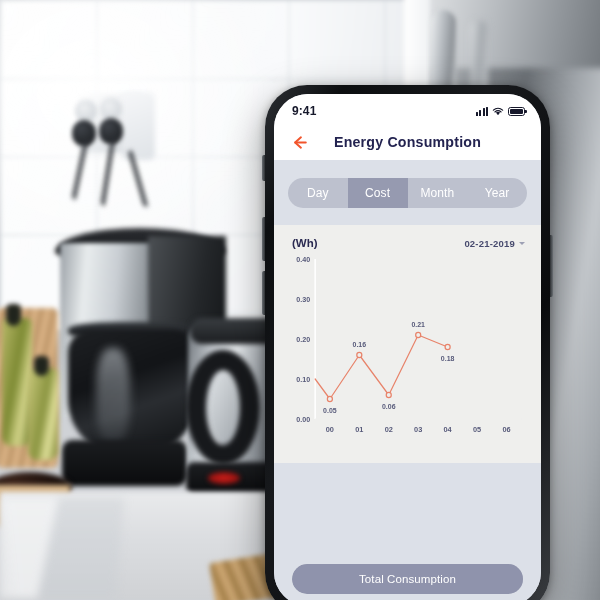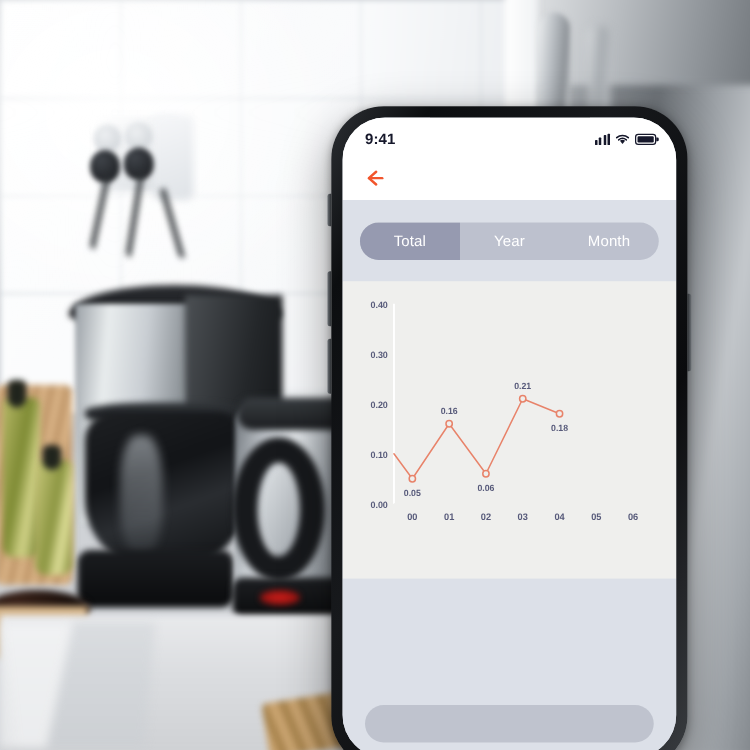--- a/index.html
+++ b/index.html
@@ -428,31 +428,40 @@
       </div>
     </div>
 
     <div class="navbar">
       <div class="back-arrow">
         <svg viewBox="0 0 20 20" width="19" height="19">
           <path d="M11.5 4.6 L5.4 10 L11.5 15.4" stroke="#f2552c" stroke-width="2.1" fill="none" stroke-linecap="round" stroke-linejoin="round"></path>
           <path d="M5.6 10 H16.6" stroke="#f2552c" stroke-width="2.1" stroke-linecap="round"></path>
         </svg>
       </div>
+      <div class="nav-title">Energy  Consumption</div>
     </div>
 
     <div class="seg-band">
       <div class="segmented">
-        <div class="seg active">Total</div>
+        <div class="seg">Day</div>
+        <div class="seg active">Cost</div>
+        <div class="seg">Month</div>
         <div class="seg">Year</div>
-        <div class="seg">Month</div>
       </div>
     </div>
 
     <div class="chart-card">
+      <div class="chart-head">
+        <div class="unit">(Wh)</div>
+        <div class="date-sel">
+          <span>02-21-2019</span>
+          <span class="chev"></span>
+        </div>
+      </div>
       <div class="plot-wrap">
         <svg id="chart-svg" viewBox="0 0 250 196" preserveAspectRatio="none">
             <line x1="30" y1="6" x2="30" y2="166" stroke="#ffffff" stroke-width="1.6"></line>
             <line x1="30" y1="166" x2="242" y2="166" stroke="#efefed" stroke-width="1"></line>
             <text x="25" y="169.2" text-anchor="end" font-size="7.4" font-weight="bold" fill="#575a7a" font-family="&quot;Liberation Sans&quot;, sans-serif">0.00</text>
             <text x="25" y="129.2" text-anchor="end" font-size="7.4" font-weight="bold" fill="#575a7a" font-family="&quot;Liberation Sans&quot;, sans-serif">0.10</text>
             <text x="25" y="89.2" text-anchor="end" font-size="7.4" font-weight="bold" fill="#575a7a" font-family="&quot;Liberation Sans&quot;, sans-serif">0.20</text>
             <text x="25" y="49.20000000000002" text-anchor="end" font-size="7.4" font-weight="bold" fill="#575a7a" font-family="&quot;Liberation Sans&quot;, sans-serif">0.30</text>
             <text x="25" y="9.2" text-anchor="end" font-size="7.4" font-weight="bold" fill="#575a7a" font-family="&quot;Liberation Sans&quot;, sans-serif">0.40</text>
             <text x="45.14285714285714" y="179" text-anchor="middle" font-size="7.6" font-weight="bold" fill="#575a7a" font-family="&quot;Liberation Sans&quot;, sans-serif">00</text>
@@ -472,17 +481,18 @@
             <circle cx="136" cy="82.00000000000001" r="2.6" fill="#efefed" stroke="#e8836a" stroke-width="1.25"></circle>
             <text x="136" y="74.00000000000001" text-anchor="middle" font-size="7.2" font-weight="bold" fill="#575a7a" font-family="&quot;Liberation Sans&quot;, sans-serif">0.21</text>
             <circle cx="166.28571428571428" cy="94" r="2.6" fill="#efefed" stroke="#e8836a" stroke-width="1.25"></circle>
             <text x="166.28571428571428" y="108" text-anchor="middle" font-size="7.2" font-weight="bold" fill="#575a7a" font-family="&quot;Liberation Sans&quot;, sans-serif">0.18</text>
           </svg>
       </div>
     </div>
 
     <div class="lower-band">
       <div class="bottom-toggle">
+        <div class="bt active">Total Consumption</div>
       </div>
     </div>
 
   </div>
 </div>
 
 </body></html>

